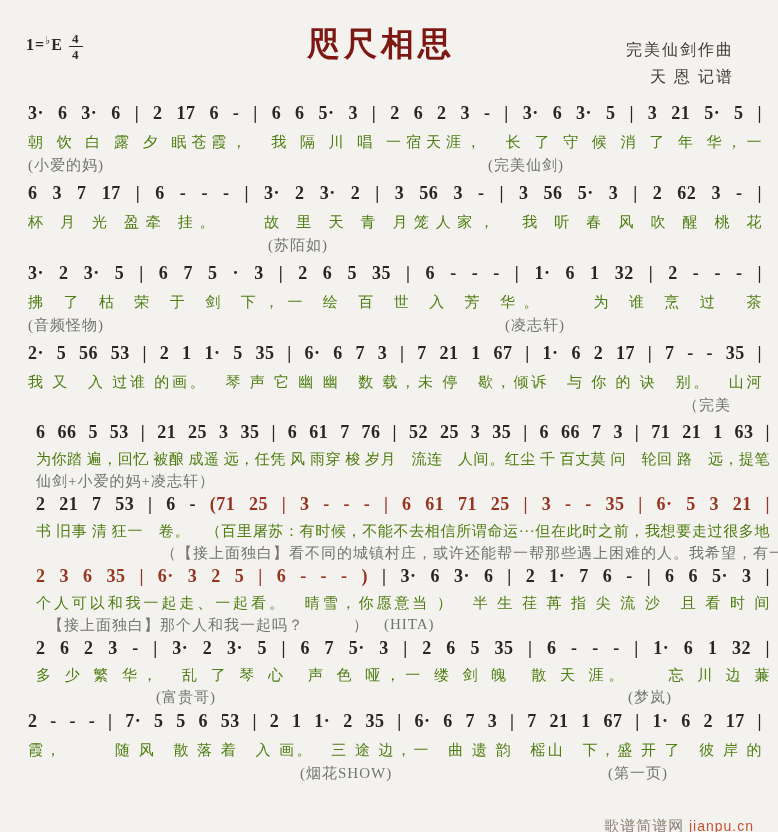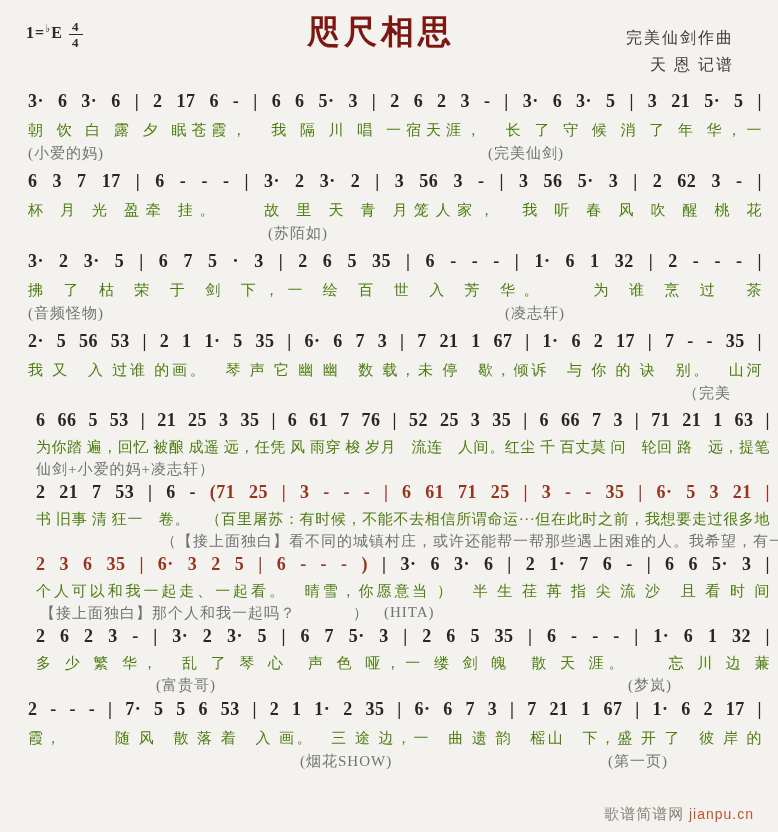--- a/index.html
+++ b/index.html
@@ -7,21 +7,21 @@
   body {
     width: 778px; height: 832px;
     background: #f3f2ef;
     font-family: "Liberation Serif", "DejaVu Serif", serif;
     color: #2e2a26;
     overflow: hidden;
   }
   .sheet { position: relative; width: 778px; height: 832px; }
 
   
-  .header { position: relative; height: 88px; }
+  .header { position: relative; height: 88px; margin-top: 12px; }
   .keysig {
     position: absolute; left: 26px; top: 20px;
     font-size: 16px; font-weight: bold; letter-spacing: 1px;
     white-space: nowrap;
   }
   .keysig sup { font-size: 11px; }
   .frac { display: inline-block; vertical-align: middle; text-align: center; line-height: 1; margin-left: 6px; }
   .frac .num { display: block; font-size: 13px; border-bottom: 1.5px solid #2e2a26; padding: 0 3px 1px; }
   .frac .den { display: block; font-size: 13px; padding-top: 1px; }
   .song-title {
@@ -138,21 +138,21 @@
       <div class="lyric-line">书 旧事 清 狂一　卷。　（百里屠苏：有时候，不能不去相信所谓命运···但在此时之前，我想要走过很多地方，</div>
       <div class="tag-row">
         <span class="tag" style="left:125px">（【接上面独白】看不同的城镇村庄，或许还能帮一帮那些遇上困难的人。我希望，有一</span>
       </div>
     </div>
 
     <div class="system compact">
       <div class="music-line"><span class="seg-red">2 3 6 35 | 6· 3 2 5 | 6 - - - ) </span><span class="seg-black">| 3· 6 3· 6 | 2 1· 7 6 - | 6 6 5· 3 |</span></div>
       <div class="lyric-line">个人可以和我一起走、一起看。　晴雪，你愿意当 ）　半 生 荏 苒 指 尖 流 沙　且 看 时 间</div>
       <div class="tag-row">
-        <span class="tag" style="left:4px">【接上面独白】那个人和我一起吗？</span>
+        <span class="tag" style="left:12px">【接上面独白】那个人和我一起吗？</span>
         <span class="tag" style="left:317px">）</span>
         <span class="tag" style="left:348px">(HITA)</span>
       </div>
     </div>
 
     <div class="system compact">
       <div class="music-line"><span class="seg-black">2 6 2 3 - | 3· 2 3· 5 | 6 7 5· 3 | 2 6 5 35 | 6 - - - | 1· 6 1 32 |</span></div>
       <div class="lyric-line">多 少 繁 华，　乱 了 琴 心　声 色 哑，一 缕 剑 魄　散 天 涯。　　忘 川 边 蒹</div>
       <div class="tag-row">
         <span class="tag" style="left:120px">(富贵哥)</span>

